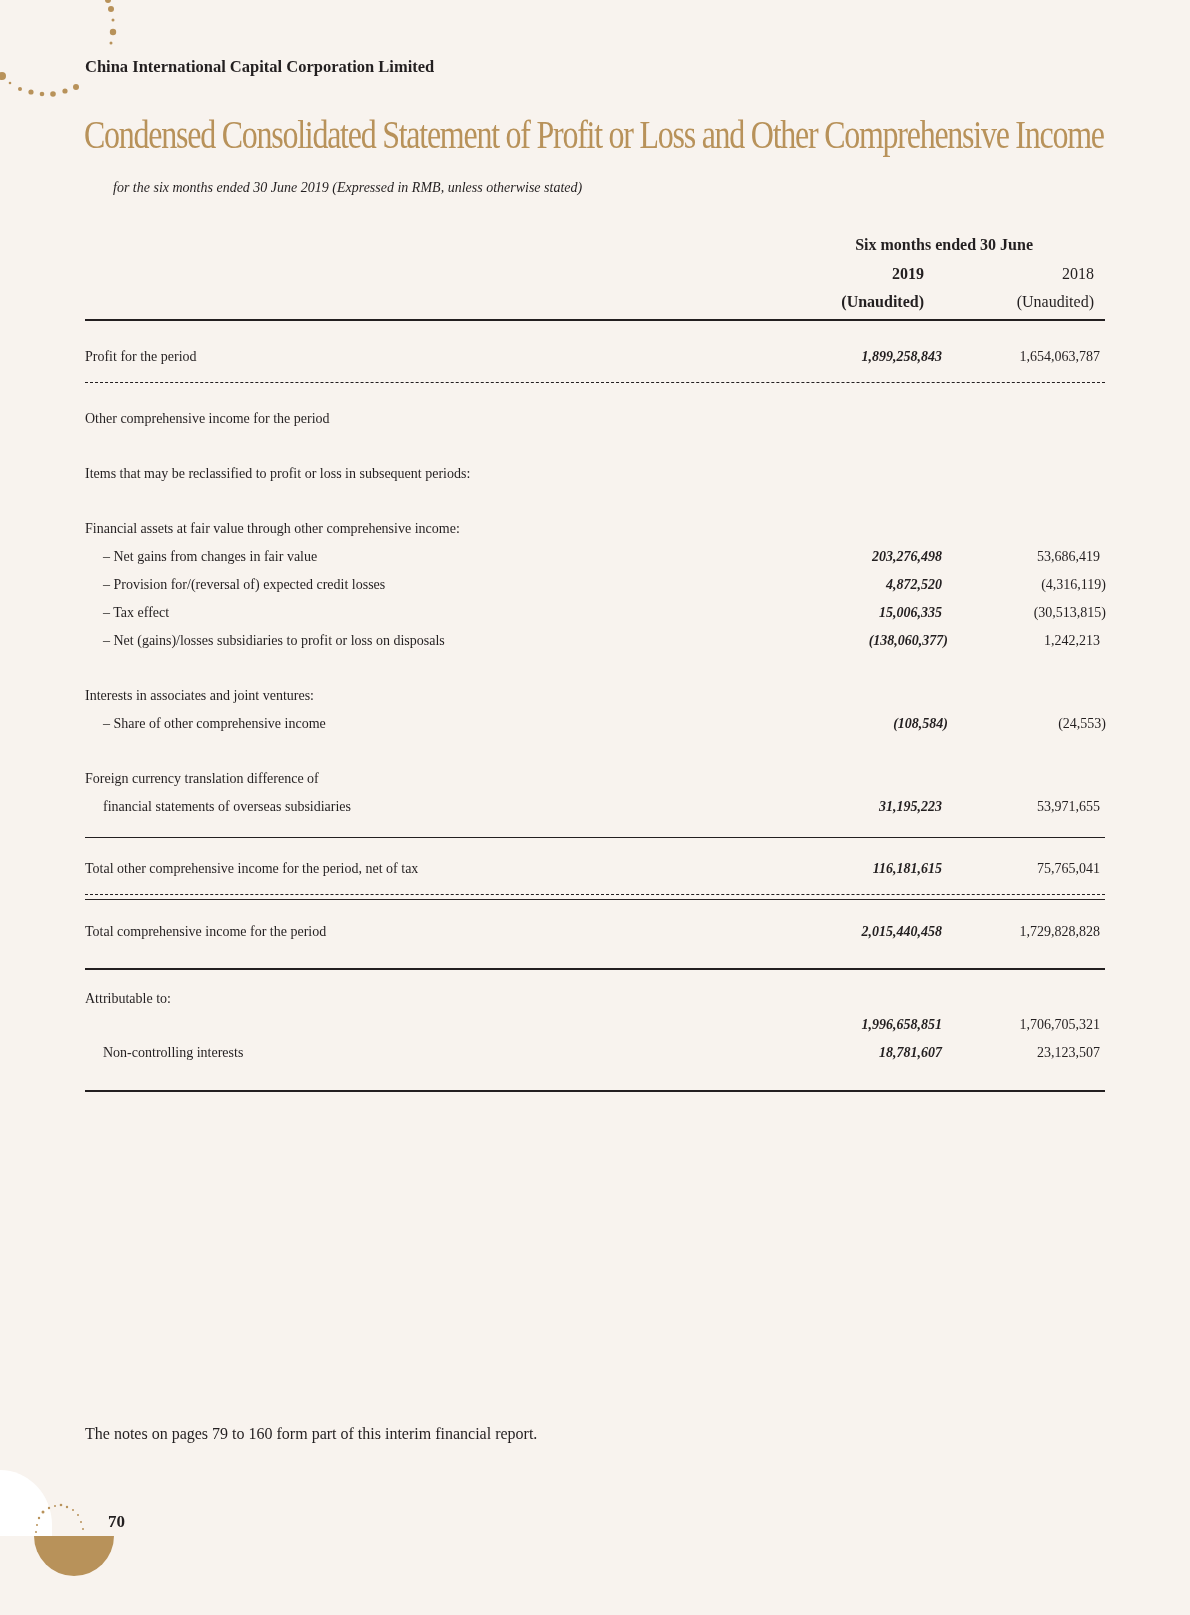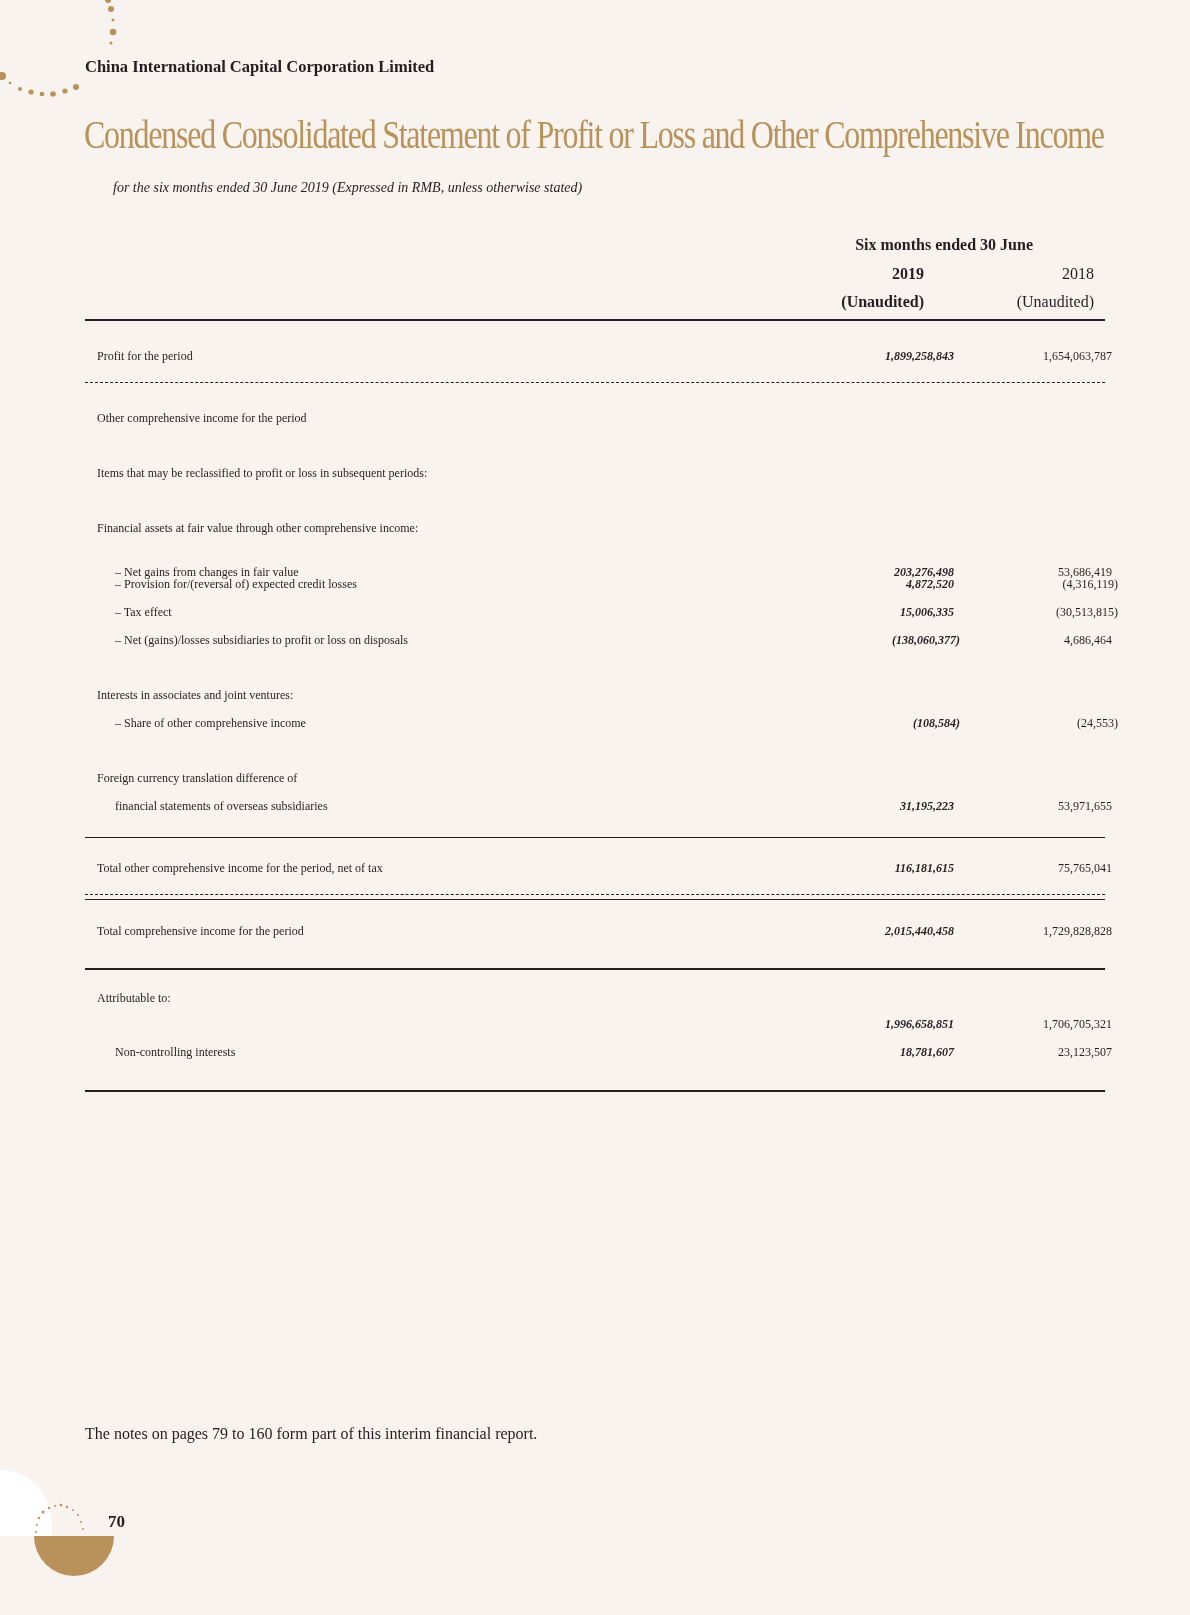--- a/index.html
+++ b/index.html
@@ -27,22 +27,22 @@
       font-weight: normal;
     }
     .subtitle {
       position: absolute; left: 85px; top: 180px;
       font-size: 14px; font-style: italic; color: #231f20; margin-left: 28px;
     }
     .table {
       position: absolute; left: 85px; top: 230px; width: 1020px;
     }
     .row {
-      position: absolute; left: 12px; width: 1020px; height: 24px;
-      font-size: 12px;
+      position: absolute; left: 0; width: 1020px; height: 24px;
+      font-size: 14px;
     }
     .row .label { position: absolute; left: 0; top: 0; white-space: nowrap; }
     .row .label.indent { left: 18px; }
     .row .v1 { position: absolute; right: 163px; top: 0; font-weight: bold; text-align: right; white-space: nowrap; font-style: italic; }
     .row .v2 { position: absolute; right: 5px; top: 0; text-align: right; white-space: nowrap; }
     .v1.paren, .v2.paren { margin-right: -6px; }
     .hdr-group {
       position: absolute; right: 72px; top: 6px;
       font-size: 16px; font-weight: bold;
     }
@@ -104,39 +104,39 @@
 
   <div class="row" style="top:181px;">
     <span class="label">Other comprehensive income for the period</span>
   </div>
   <div class="row" style="top:236px;">
     <span class="label">Items that may be reclassified to profit or loss in subsequent periods:</span>
   </div>
   <div class="row" style="top:291px;">
     <span class="label">Financial assets at fair value through other comprehensive income:</span>
   </div>
-  <div class="row" style="top:319px;margin-top:16px;">
+  <div class="row" style="top:319px;">
     <span class="label indent">– Net gains from changes in fair value</span>
     <span class="v1">203,276,498</span>
     <span class="v2">53,686,419</span>
   </div>
   <div class="row" style="top:347px;">
     <span class="label indent">– Provision for/(reversal of) expected credit losses</span>
     <span class="v1">4,872,520</span>
     <span class="v2 paren">(4,316,119)</span>
   </div>
   <div class="row" style="top:375px;">
     <span class="label indent">– Tax effect</span>
     <span class="v1">15,006,335</span>
     <span class="v2 paren">(30,513,815)</span>
   </div>
   <div class="row" style="top:403px;">
     <span class="label indent">– Net (gains)/losses subsidiaries to profit or loss on disposals</span>
     <span class="v1 paren">(138,060,377)</span>
-    <span class="v2">4,686,464</span>
+    <span class="v2">1,242,213</span>
   </div>
 
   <div class="row" style="top:458px;text-align:center;">
     <span class="label">Interests in associates and joint ventures:</span>
   </div>
   <div class="row" style="top:486px;">
     <span class="label indent">– Share of other comprehensive income</span>
     <span class="v1 paren">(108,584)</span>
     <span class="v2 paren">(24,553)</span>
   </div>

